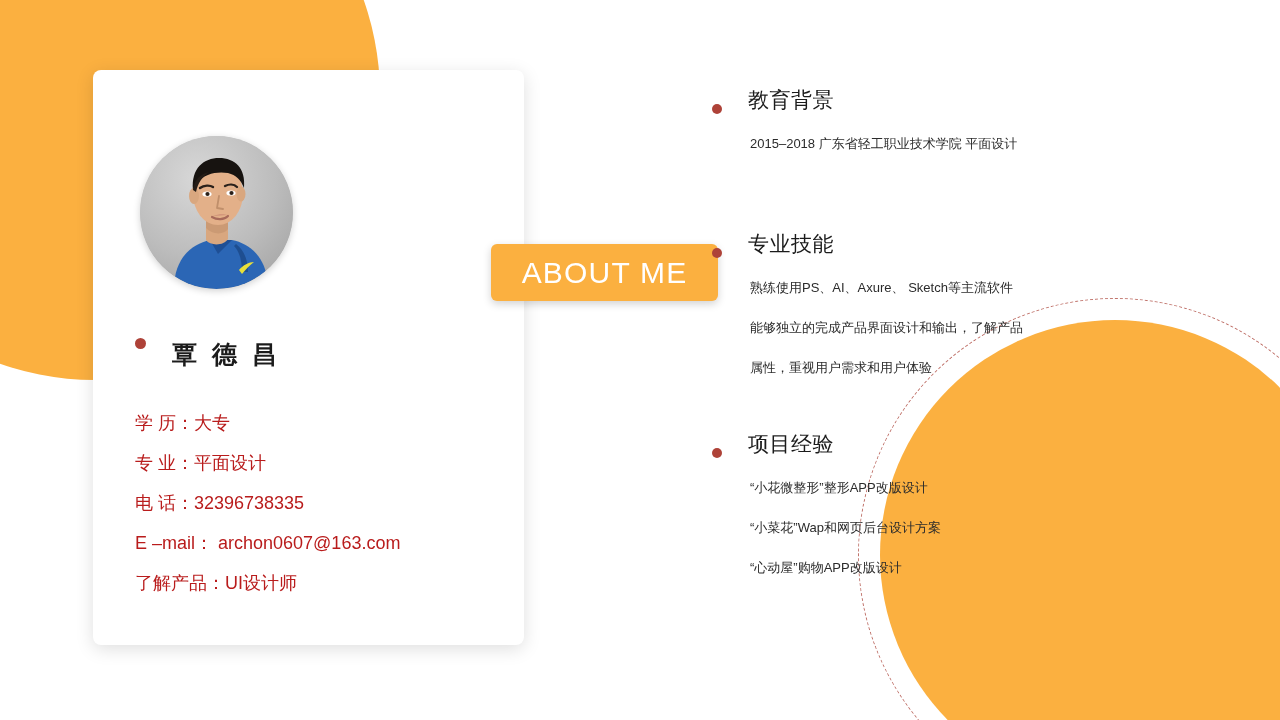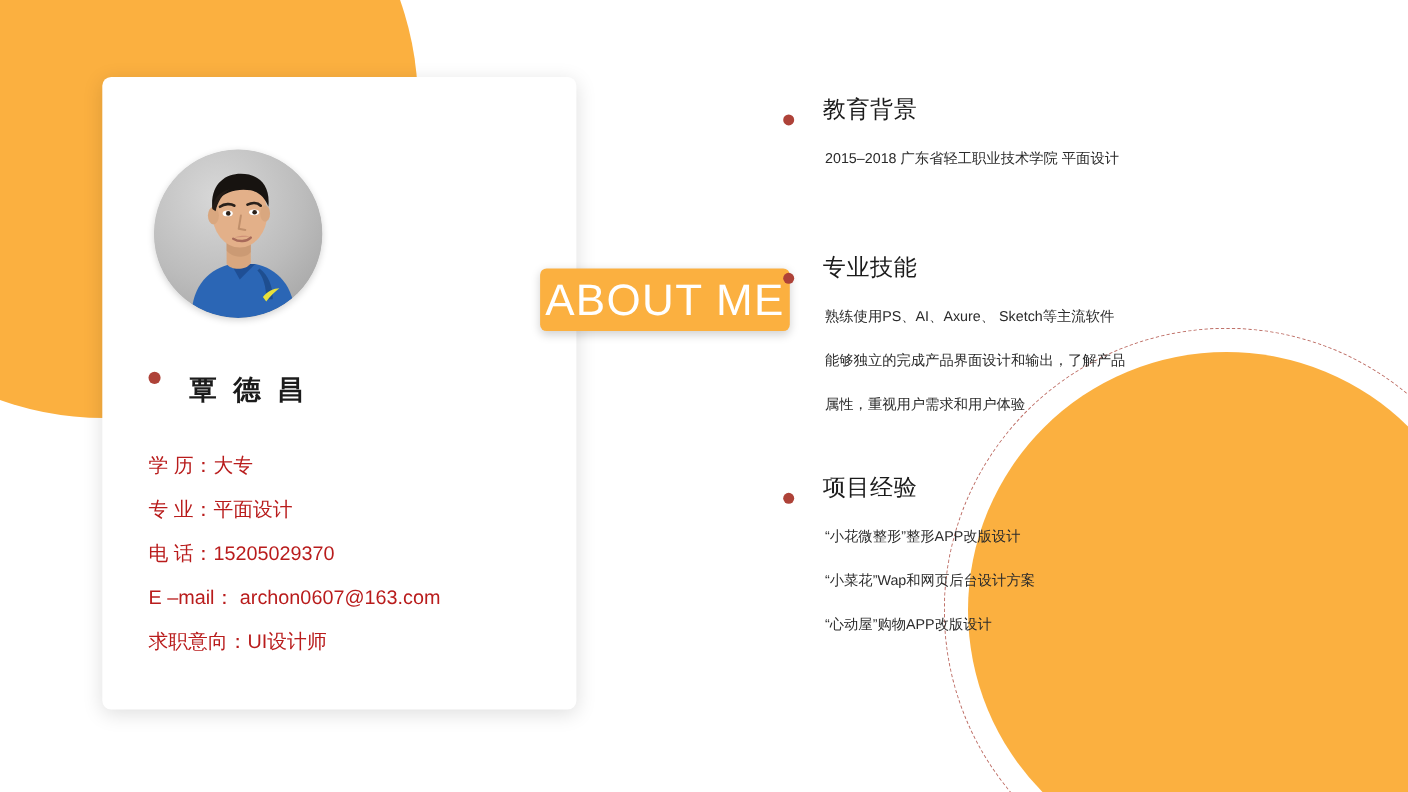--- a/index.html
+++ b/index.html
@@ -89,21 +89,21 @@
     background: #FBB040;
     border-radius: 6px;
     box-shadow: 0 3px 9px rgba(0,0,0,0.18);
     display: flex;
     align-items: center;
     justify-content: center;
     z-index: 5;
   }
   .about-badge-label {
     color: #ffffff;
-    font-size: 40px;
+    font-size: 30px;
     letter-spacing: 1.2px;
     font-weight: 400;
     line-height: 1;
     white-space: nowrap;
   }
 
   
   .name-row {
     position: absolute;
     left: 42px;
@@ -239,23 +239,23 @@
     </div>
 
     <div class="name-row">
       <span class="bullet"></span>
       <span class="name-text">覃 德 昌</span>
     </div>
 
     <div class="details">
       <div class="detail-line">学  历：大专</div>
       <div class="detail-line">专  业：平面设计</div>
-      <div class="detail-line">电  话：15205029370</div>
+      <div class="detail-line">电  话：32396738335</div>
       <div class="detail-line">E –mail： archon0607@163.com</div>
-      <div class="detail-line">求职意向：UI设计师</div>
+      <div class="detail-line">了解产品：UI设计师</div>
     </div>
 
   </div>
 
   <div class="right-col">
 
     <div class="section">
       <div class="section-head">
         <span class="bullet"></span>
         <span class="section-title">教育背景</span>

